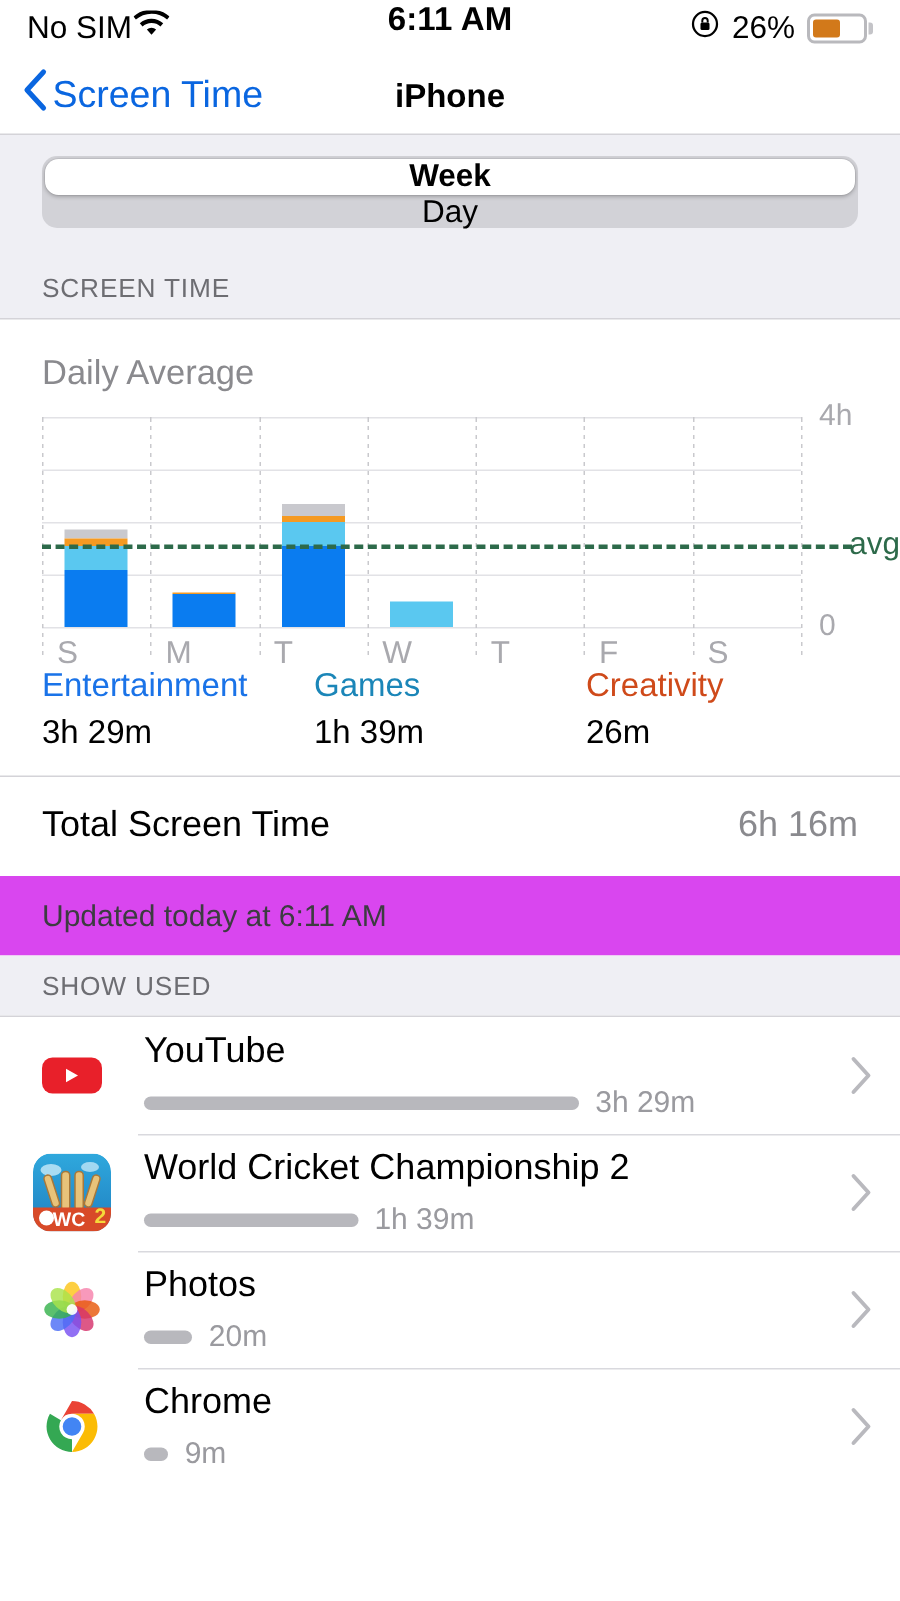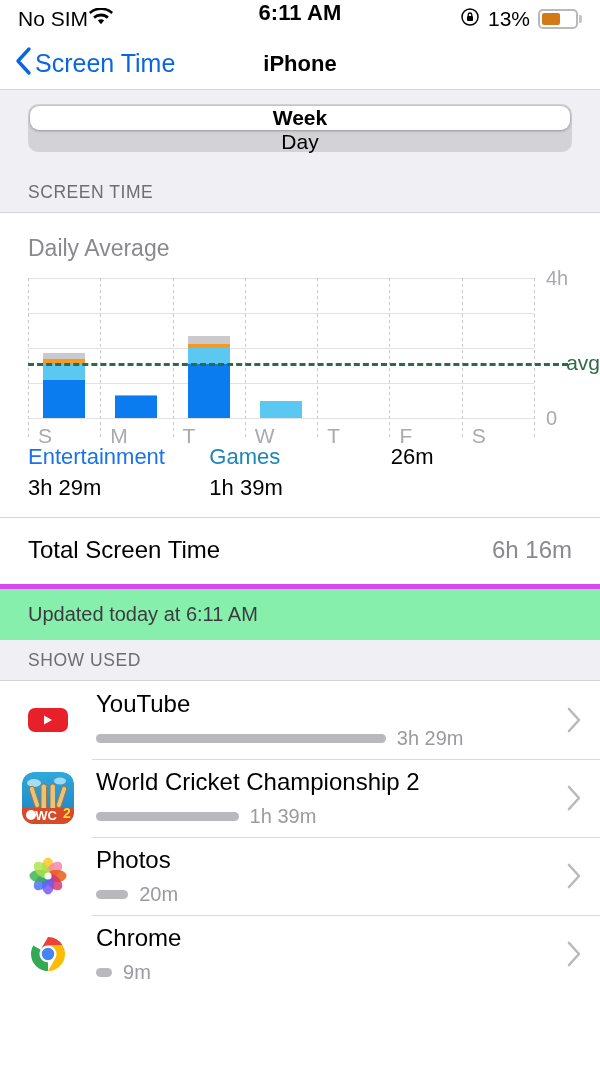--- a/index.html
+++ b/index.html
@@ -128,21 +128,21 @@
 
   .total-row {
     display: flex; align-items: center; justify-content: space-between;
     padding: 18px 28px 20px 28px;
     border-top: 1px solid #d4d3d8;
     font-size: 24px; color: #000;
   }
   .total-val { color: #8a8a8e; }
 
   .updated {
-    background: #86efac; border-top: 5px solid #d946ef;
+    background: #d946ef; border-top: 2px solid #d946ef;
     padding: 14px 28px 14px 28px; font-size: 20px; color: #3c3c40;
   }
 
   .mostused-hdr {
     background: #efeff4;
     display: flex; align-items: flex-end; justify-content: space-between;
     padding: 10px 28px 9px 28px;
   }
   .mu-left { font-size: 17.5px; color: #6d6d72; letter-spacing: .55px; }
   .mu-right { font-size: 19px; color: #0a66e0; letter-spacing: .3px; }
@@ -188,21 +188,21 @@
     <span>6:11 AM</span>
   </div>
   <div class="sb-right">
     <span class="rot-icon">
       <svg width="20" height="20" viewBox="0 0 20 20">
         <circle cx="10" cy="10" r="8" fill="none" stroke="#000" stroke-width="1.5"></circle>
         <rect x="7" y="9" width="6" height="5" rx="1" fill="#000"></rect>
         <path d="M8.2 9V7.8a1.8 1.8 0 0 1 3.6 0V9" fill="none" stroke="#000" stroke-width="1.3"></path>
       </svg>
     </span>
-    <span>13%</span>
+    <span>26%</span>
     <span class="batt-wrap">
       <span class="batt-body">
         <span class="batt-fill" id="battfill" style="width:55%;background:#d2791a;display:block;"></span>
       </span>
       <span class="batt-tip"></span>
     </span>
   </div>
 </div>
 
 <div class="navbar">
@@ -301,20 +301,21 @@
   <div class="cats" id="cats">
       <div class="cat">
         <div class="cat-name" style="color: rgb(26, 115, 232);">Entertainment</div>
         <div class="cat-time">3h 29m</div>
       </div>
       <div class="cat">
         <div class="cat-name" style="color: rgb(27, 134, 184);">Games</div>
         <div class="cat-time">1h 39m</div>
       </div>
       <div class="cat">
+        <div class="cat-name" style="color: rgb(207, 74, 26);">Creativity</div>
         <div class="cat-time">26m</div>
       </div>
     </div>
 
   <div class="total-row">
     <span>Total Screen Time</span>
     <span class="total-val">6h 16m</span>
   </div>
 </div>
 

